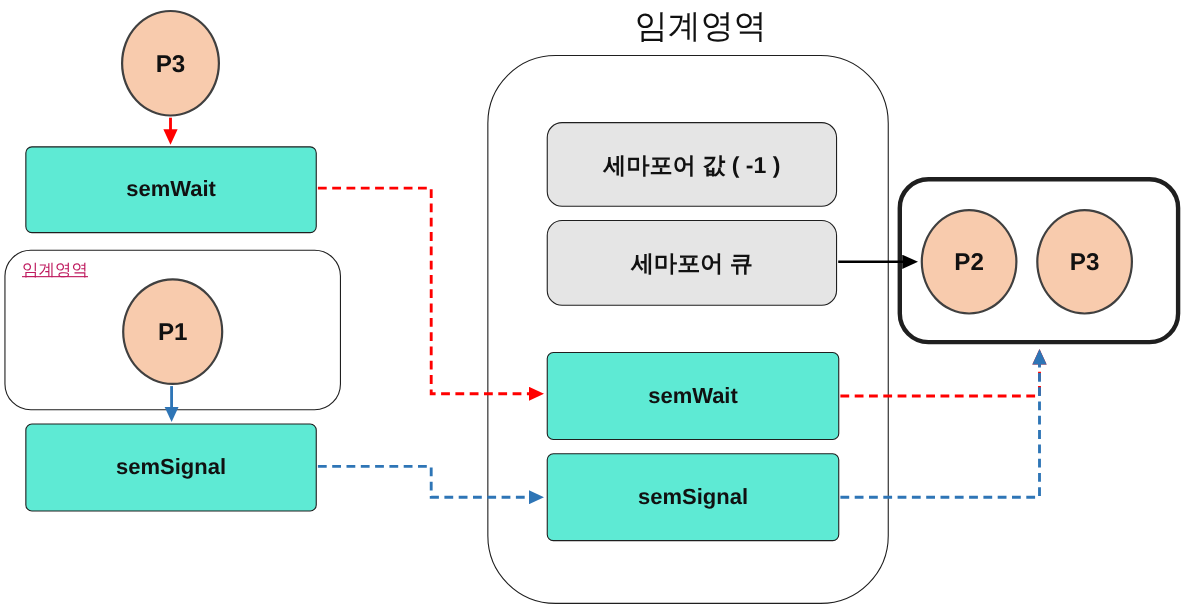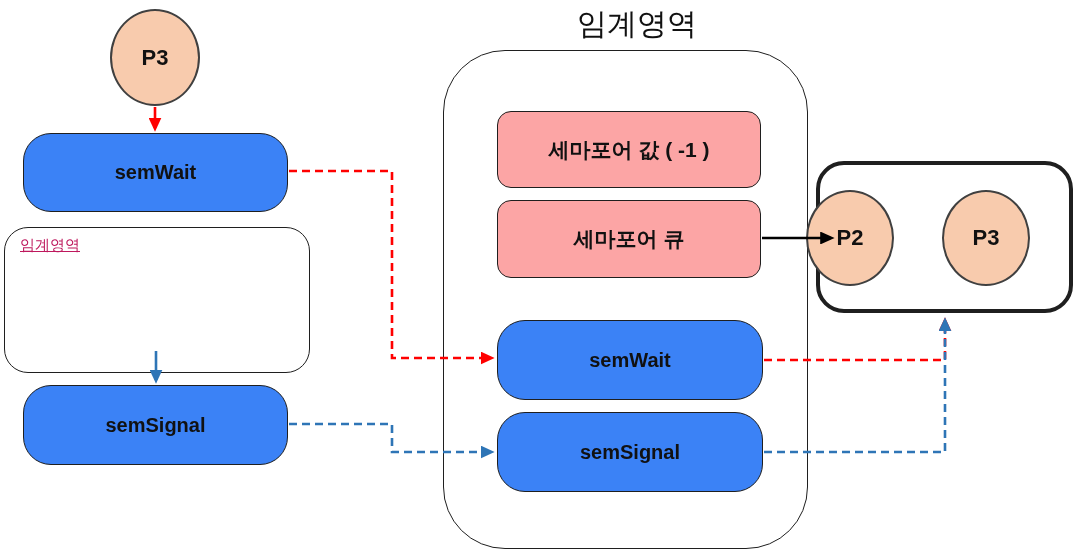--- a/index.html
+++ b/index.html
@@ -7,25 +7,25 @@
     position:relative;width:1077px;height:552px;background:#ffffff;overflow:hidden;
     font-family:"Liberation Sans","DejaVu Sans",sans-serif;color:#111;
   }
   .abs{position:absolute;box-sizing:border-box;}
   .center{display:flex;align-items:center;justify-content:center;text-align:center;}
   .circle{
     border-radius:50%;background:#F8CBAD;border:2px solid #404040;
     font-size:22px;color:#111;
   }
   .gbox{
-    background:#3b82f6;border:1.6px solid #1f1f1f;border-radius:28px;
+    background:#5eead4;border:1.6px solid #1f1f1f;border-radius:6px;
     font-size:20px;color:#111;
   }
   .bbox{
-    background:#fca5a5;border:1.4px solid #1f1f1f;border-radius:14px;
+    background:#e5e5e5;border:1.4px solid #1f1f1f;border-radius:14px;
     font-size:21px;color:#111;
   }
   .frame{background:#ffffff;border:1.7px solid #1f1f1f;}
   .cs-label{position:absolute;top:8px;left:15px;font-size:15px;color:#be185d;text-decoration:underline;}
   .title{font-size:30px;color:#111;}
   svg.overlay{position:absolute;left:0;top:0;z-index:6;pointer-events:none;}
   .node{z-index:3;font-weight:bold;}
   .behind{z-index:1;}
 </style>
 </head>
@@ -40,32 +40,33 @@
   <div class="abs frame behind" style="left:4px;top:227px;width:306px;height:146px;border-radius:24px;">
     <span class="cs-label">임계영역</span>
   </div>
 
   <div class="abs frame node" style="left:816px;top:161px;width:257px;height:152px;border-radius:28px;border-width:4px;"></div>
 
   <div class="abs center circle node" style="left:110px;top:9px;width:90px;height:97px;">P3</div>
 
   <div class="abs center gbox node" style="left:23px;top:133px;width:265px;height:79px;">semWait</div>
 
+  <div class="abs center circle node" style="left:111px;top:253px;width:92px;height:97px;">P1</div>
 
   <div class="abs center gbox node" style="left:23px;top:385px;width:265px;height:80px;">semSignal</div>
 
   <div class="abs center bbox node" style="left:497px;top:111px;width:264px;height:77px;">세마포어 값 ( -1 )</div>
 
   <div class="abs center bbox node" style="left:497px;top:200px;width:264px;height:78px;">세마포어 큐</div>
 
   <div class="abs center gbox node" style="left:497px;top:320px;width:266px;height:80px;">semWait</div>
 
   <div class="abs center gbox node" style="left:497px;top:412px;width:266px;height:80px;">semSignal</div>
 
-  <div class="abs center circle node" style="left:806px;top:190px;width:88px;height:96px;">P2</div>
+  <div class="abs center circle node" style="left:837px;top:190px;width:88px;height:96px;">P2</div>
 
   <div class="abs center circle node" style="left:942px;top:190px;width:88px;height:96px;">P3</div>
 
   <svg class="overlay" width="1077" height="552" viewBox="0 0 1077 552">
     <defs>
       <marker id="mRed" markerWidth="5.4" markerHeight="5" refX="4" refY="2.5" orient="auto" markerUnits="strokeWidth">
         <path d="M0,0 L5.4,2.5 L0,5 z" fill="#FF0000"></path>
       </marker>
       <marker id="mBlue" markerWidth="5.4" markerHeight="5" refX="4" refY="2.5" orient="auto" markerUnits="strokeWidth">
         <path d="M0,0 L5.4,2.5 L0,5 z" fill="#2E75B6"></path>

